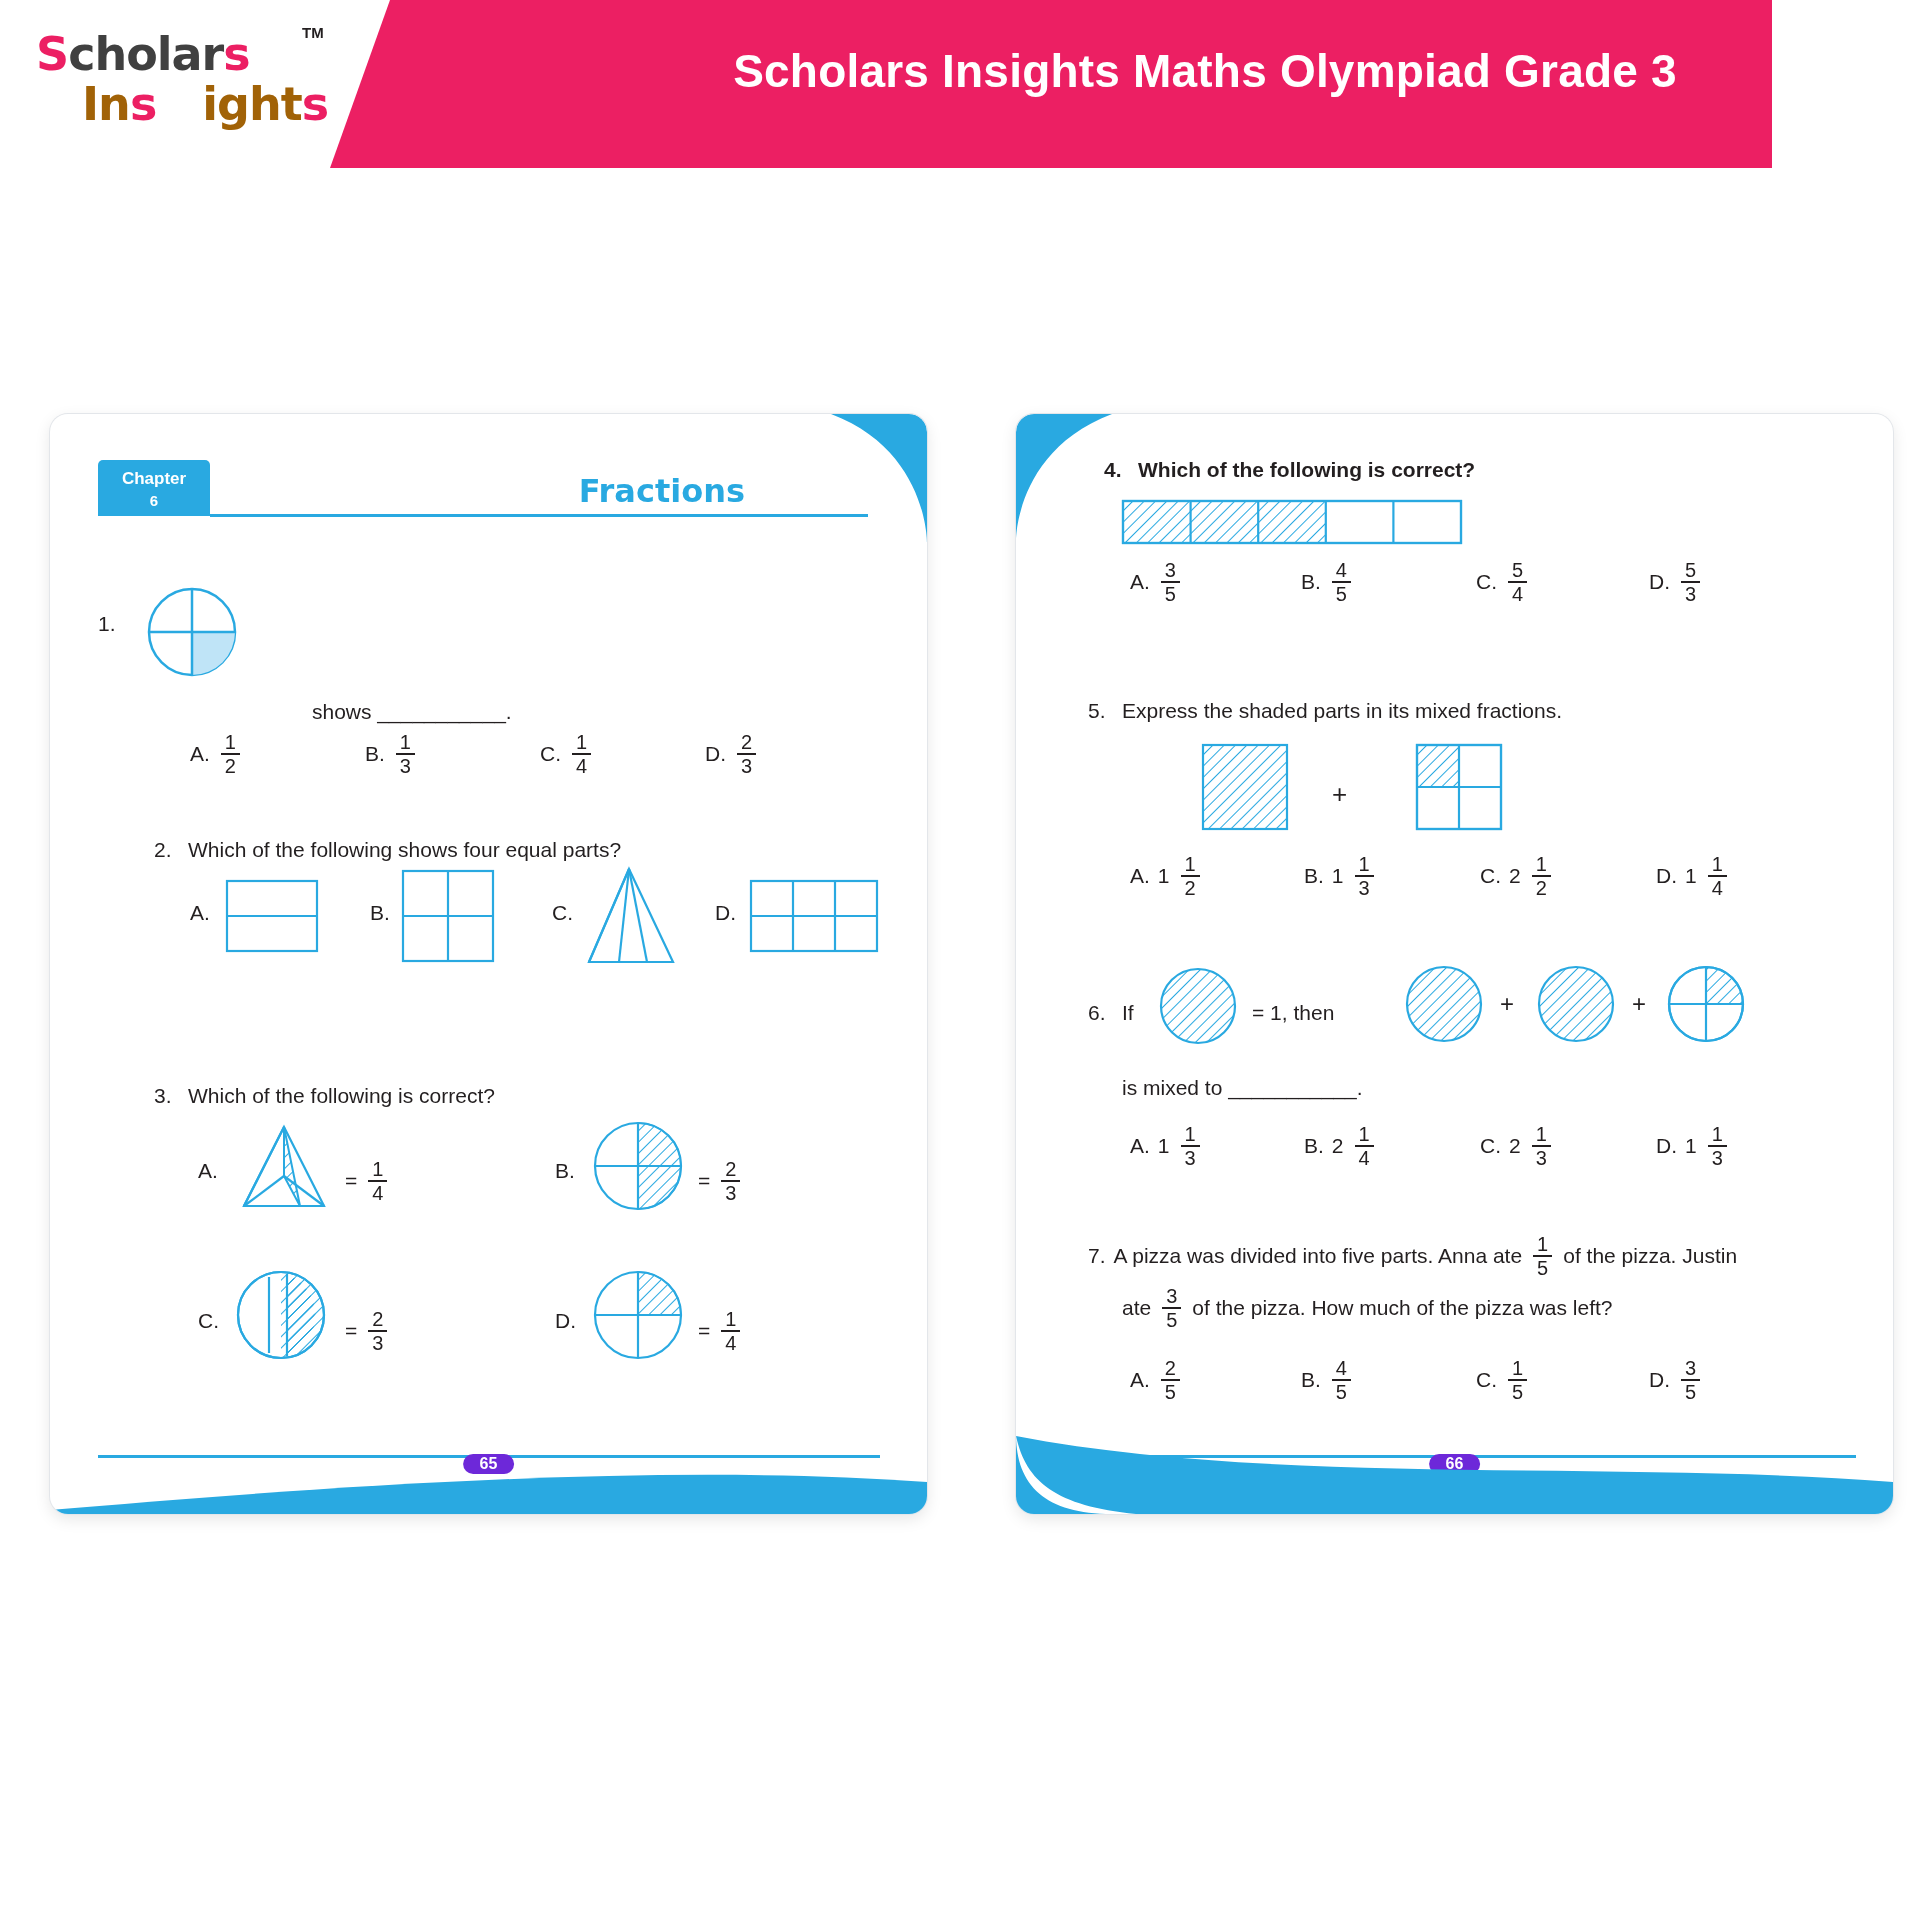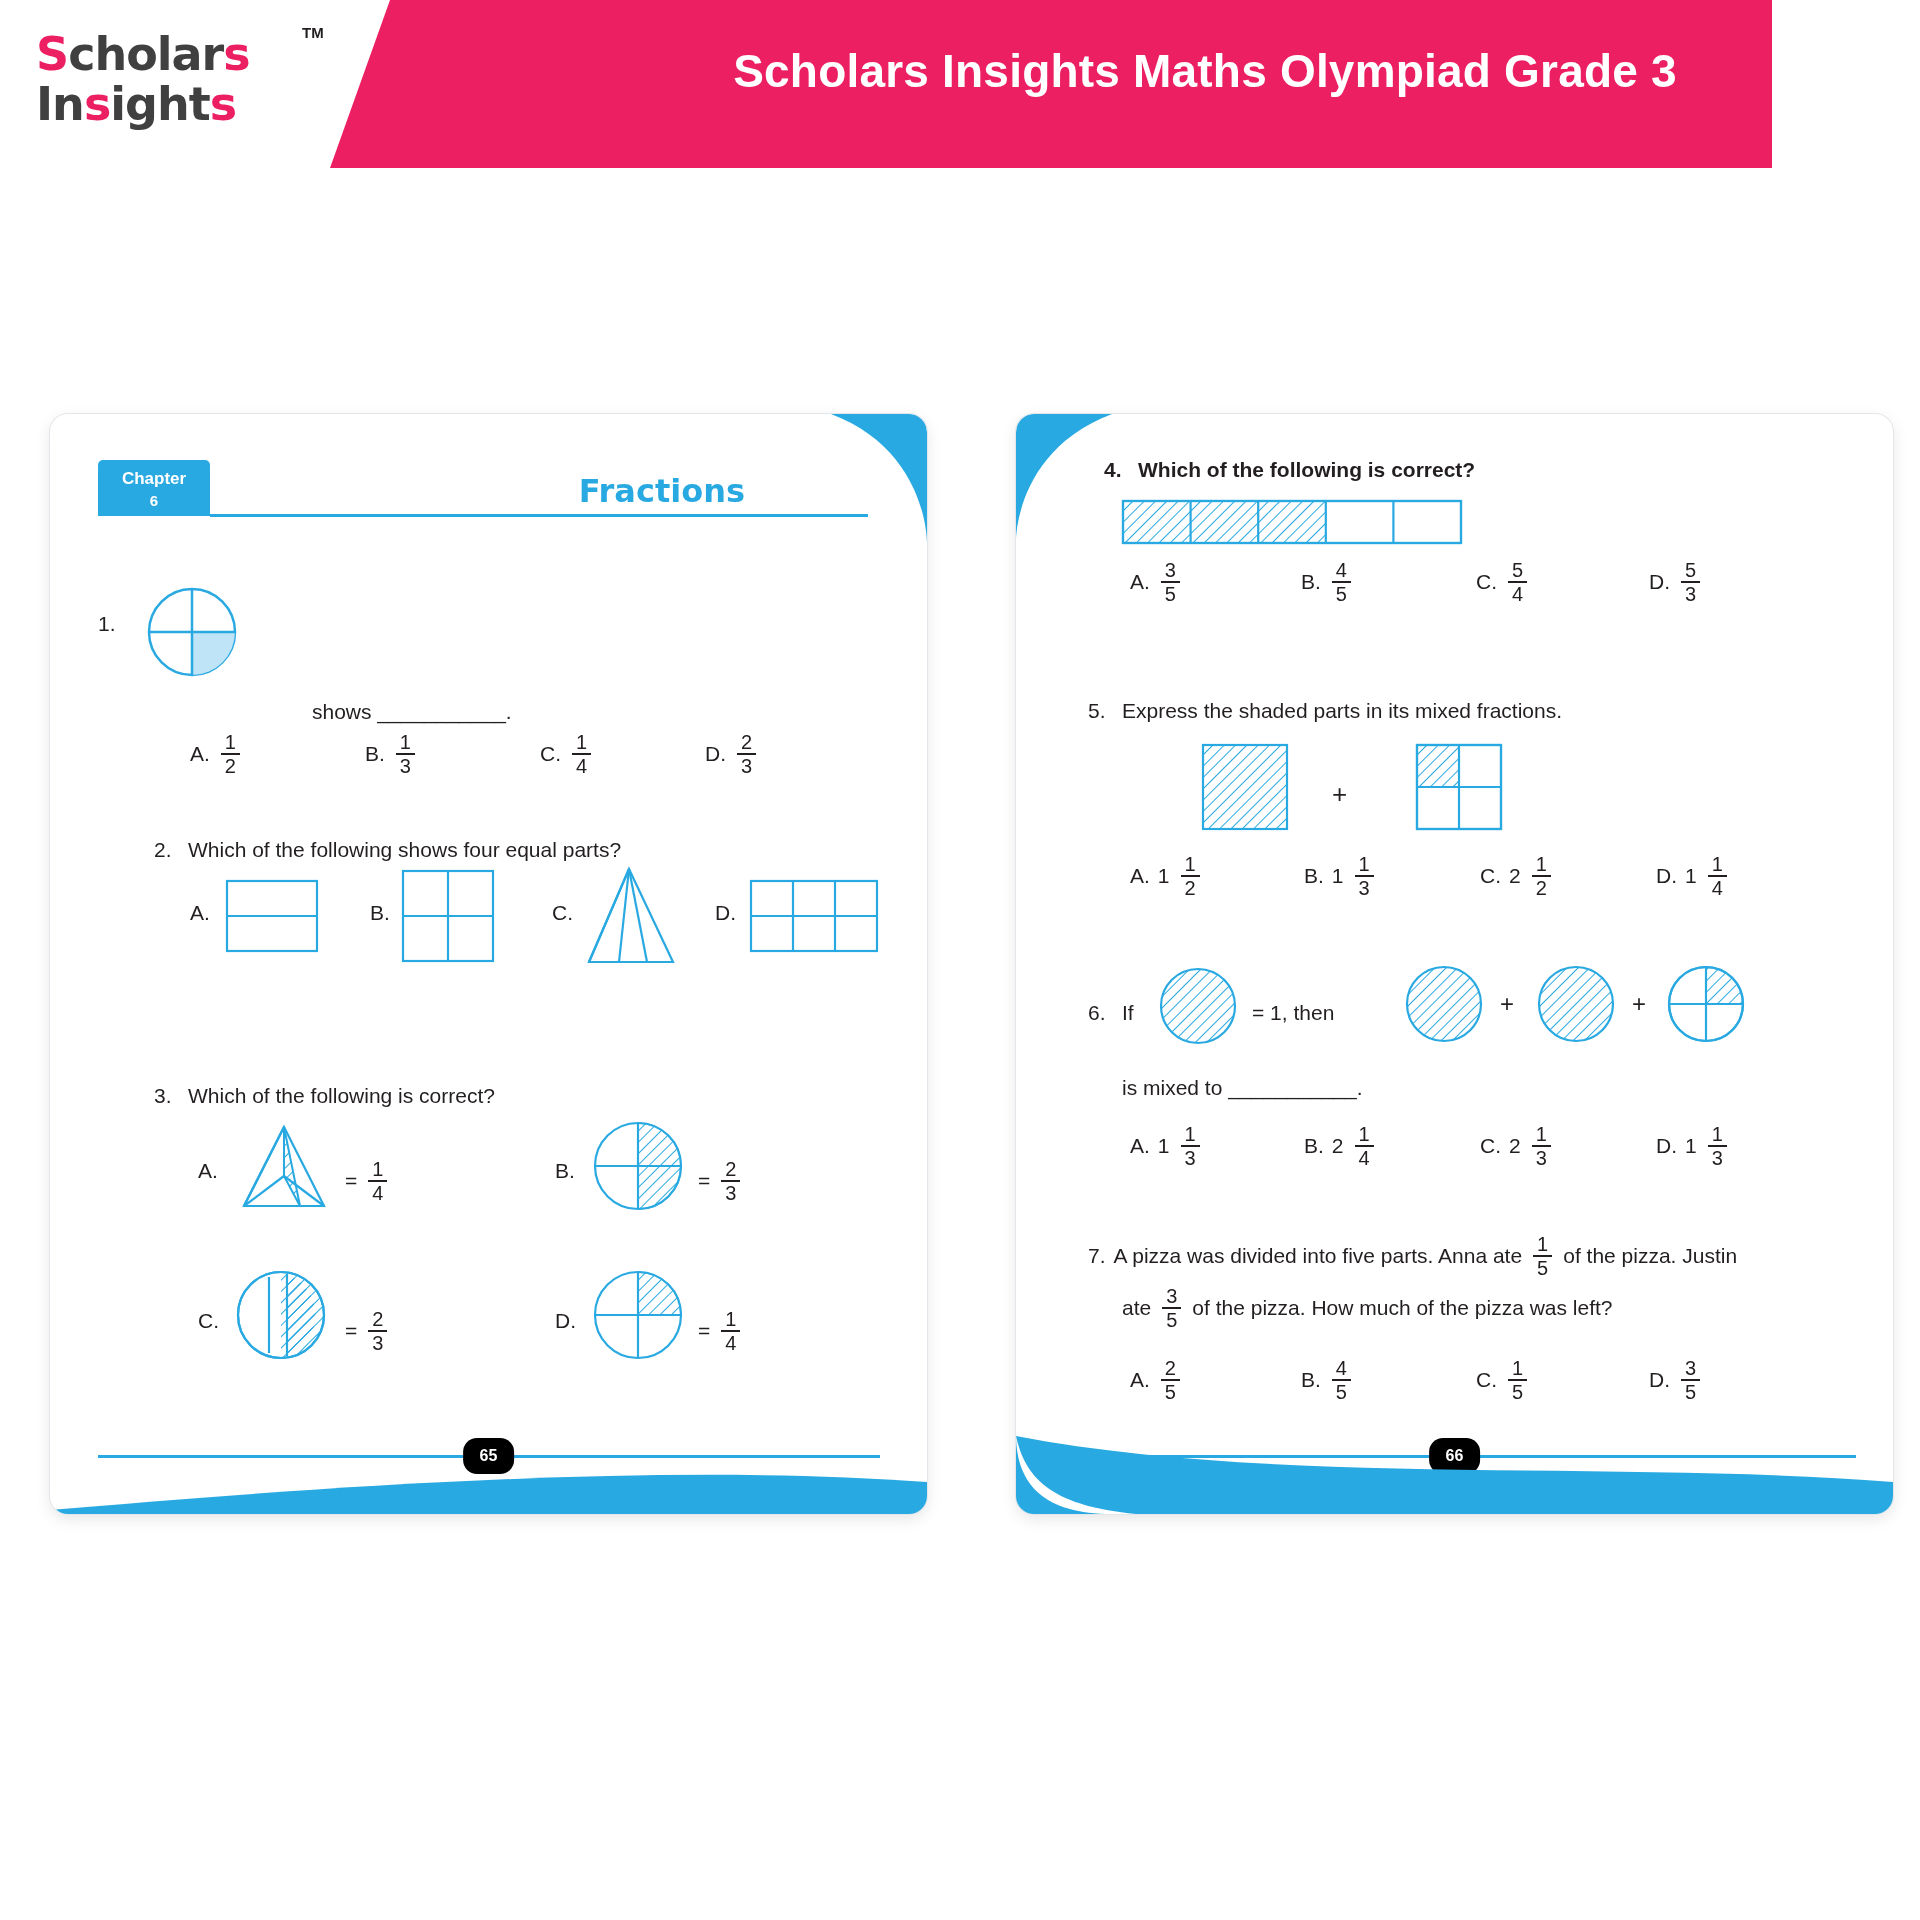--- a/index.html
+++ b/index.html
@@ -46,21 +46,21 @@
     letter-spacing: -1px;
     line-height: 52px;
     color: #231f20;
     position: absolute;
     white-space: nowrap;
   }
   .logo-line1 { top: 6px; left: 6px; }
   .logo-line2 { top: 56px; left: 6px; }
   .logo-line1 .c1 { color: #ec1f63; }
   .logo-line1 .c2 { color: #404040; }
-  .logo-line2 .c1 { color: #404040; }
+  .logo-line2 .c1 { color: #a16207; margin-left: 46px; }
   .logo-line2 .c2 { color: #ec1f63; }
   .logo-tm {
     position: absolute; top: 2px; left: 272px;
     font-size: 15px; color: #231f20; font-weight: 700;
   }
   
   .page {
     position: absolute;
     background: #ffffff;
     border-radius: 18px;
@@ -113,22 +113,22 @@
     font-family: "DejaVu Sans", sans-serif;
     background: #fff;
   }
   
   .footer-rule {
     position: absolute; bottom: 56px; left: 48px; width: 782px; height: 3px;
     background: #29a9e1;
   }
   .page-num {
     position: absolute; bottom: 40px; left: 50%; transform: translateX(-50%);
-    background: #000000; color: #fff; border-radius: 14px;
-    font-size: 16px; font-weight: 700; padding: 9px 17px;
+    background: #6d28d9; color: #fff; border-radius: 14px;
+    font-size: 16px; font-weight: 700; padding: 1px 17px;
   }
   
   .q {
     position: absolute;
     color: #231f20;
     font-size: 21px;
     line-height: 28px;
   }
   .q .qn { display: inline-block; width: 34px; }
   .frac {

